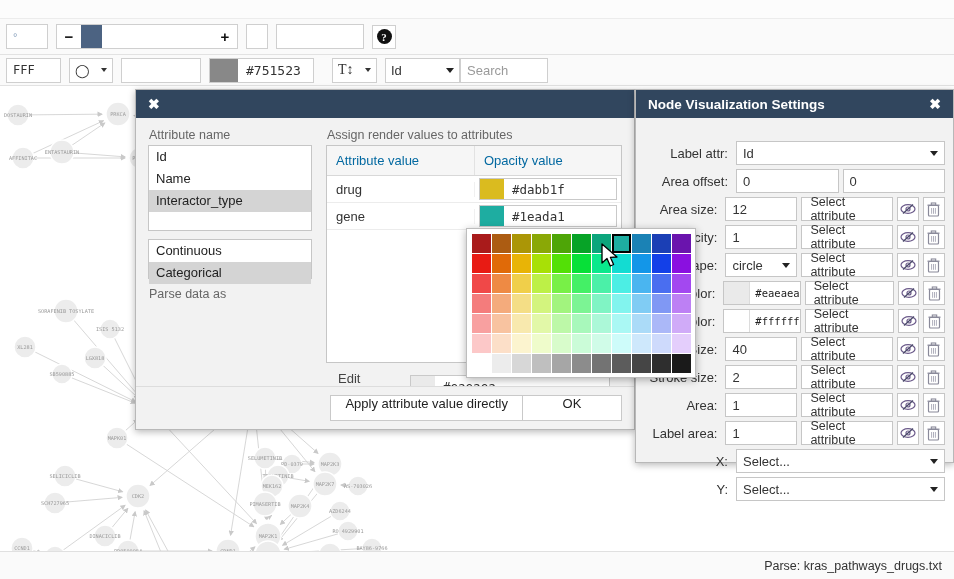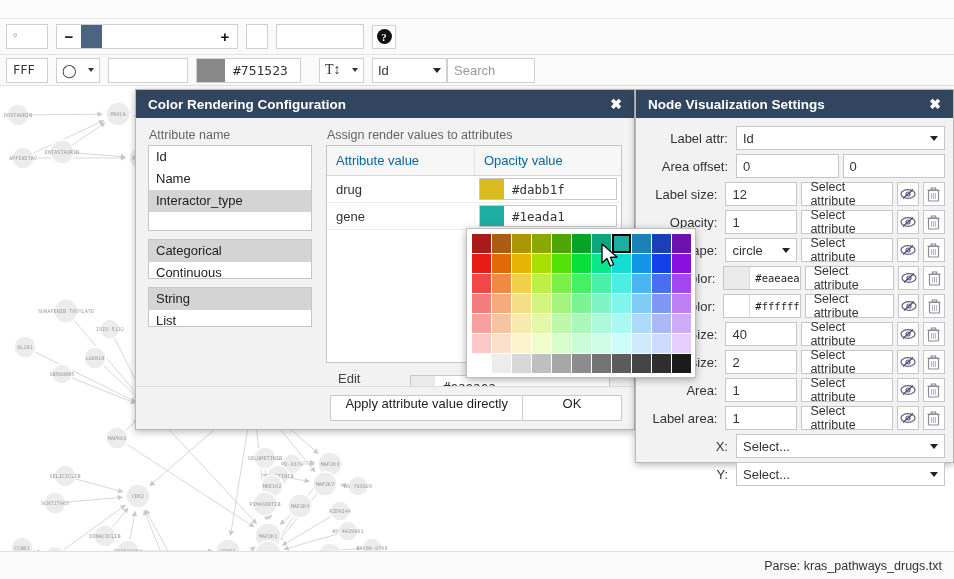--- a/index.html
+++ b/index.html
@@ -97,21 +97,21 @@
   .default-row .lbl { font-size:13px; color:#444; }
   .dlg-footer { position:absolute; left:0; right:0; bottom:0; height:43px;
                 background:#f2f2f2; border-top:1px solid #ddd;
                 display:flex; align-items:center; justify-content:flex-end; gap:0; padding-right:12px; }
   .foot-btn { background:#fff; border:1px solid #c9c9c9; height:26px; padding:0 14px;
               font-size:13px; cursor:pointer; color:#222; }
   .foot-btn + .foot-btn { margin-left:-1px; min-width:100px; }
 
   
   #dlg-node { left:635px; top:89px; width:319px; height:374px; }
-  #dlg-node .body { padding:8px 8px 8px 6px; }
+  #dlg-node .body { padding:8px 8px 8px 6px;margin-top:15px; }
   .nrow { display:flex; align-items:center; gap:4px; margin-bottom:4px; height:24px; }
   .nlabel { width:90px; text-align:right; font-size:13px; color:#333; padding-right:4px; white-space:nowrap; }
   .nfield { background:#fff; border:1px solid #c6c6c6; height:24px; display:flex; align-items:center;
             padding:0 6px; font-size:13px; }
   .nfield.half { width:104px; }
   .nfield.num  { width:80px; }
   .nselect { background:#fff; border:1px solid #c6c6c6; height:24px; display:flex; align-items:center;
              justify-content:space-between; padding:0 6px; font-size:13px; cursor:pointer; }
   .nselect.wide { flex:1; }
   .nselect.num { width:80px; }
@@ -438,21 +438,21 @@
 
   <div class="tb-box" style="width:22px"></div>
   <div class="tb-box" style="width:88px"></div>
 
   <div class="help-btn">
     <span class="help-circ">?</span>
   </div>
 </div>
 
 <div class="toolbar" id="toolbar-bot">
-  <div class="tb-box" style="width:42px">
+  <div class="tb-box" style="width:55px">
     <span class="tb-input" style="font-family:'DejaVu Sans Mono',monospace;font-size:12px">FFF</span>
   </div>
 
   <div class="dropdown" style="width:44px">
     <span style="font-size:13px">◯</span>
     <span class="caret-sm"></span>
   </div>
 
   <div class="tb-box" style="width:80px"></div>
 
@@ -471,44 +471,40 @@
     <span class="caret"></span>
   </div>
 
   <div class="tb-box" style="width:88px;margin-left:-8px">
     <input class="search-input" placeholder="Search" style="">
   </div>
 </div>
 
 <div class="panel" id="dlg-color">
   <div class="panel-title">
-    <span>Color Rendering Configuration</span>
     <span class="panel-close">✖</span>
   </div>
 
   <div class="body">
     <div class="col-left">
       <div class="section-label">Attribute name</div>
       <div class="listbox" id="attr-list">
           <div class="opt">Id</div>
           <div class="opt">Name</div>
           <div class="opt sel">Interactor_type</div>
         </div>
 
       <div class="spacer8"></div>
       <div class="listbox" id="dtype-list">
+          <div class="opt">Continuous</div>
           <div class="opt sel">Categorical</div>
-          <div class="opt">Continuous</div>
         </div>
 
       <div class="spacer8"></div>
-      <div class="listbox" id="parse-list">
-          <div class="opt sel">String</div>
-          <div class="opt">List</div>
-        </div>
+      <div class="section-label">Parse data as</div>
     </div>
 
     <div class="col-right">
       <div class="section-label">Assign render values to attributes</div>
       <div class="table-wrap">
         <div class="tbl-head">
           <div class="th-attr">Attribute value</div>
           <div class="th-rend">Opacity value</div>
         </div>
         <div id="render-rows">
@@ -561,21 +557,21 @@
           <span>Id</span>
           <span class="caret"></span>
         </div>
       </div>
       <div class="nrow">
         <div class="nlabel">Area offset:</div>
         <div class="nfield half" style="flex: 1 1 0%;">0</div>
         <div class="nfield half" style="flex: 1 1 0%;">0</div>
       </div>
       <div class="nrow">
-        <div class="nlabel">Label size:</div>
+        <div class="nlabel">Area size:</div>
         <div class="nfield num">12</div>
         <div class="nbtn">Select attribute</div>
         <div class="nicon">
           <svg width="16" height="12" viewBox="0 0 16 12">
             <ellipse cx="8" cy="6" rx="7" ry="4.3" fill="none" stroke="#6b5a8a" stroke-width="1.2"></ellipse>
             <circle cx="8" cy="6" r="2" fill="none" stroke="#6b5a8a" stroke-width="1.2"></circle>
             <line x1="3" y1="10.5" x2="13" y2="1.5" stroke="#4a4a6a" stroke-width="1.3"></line>
           </svg>
         </div>
         <div class="nicon">

